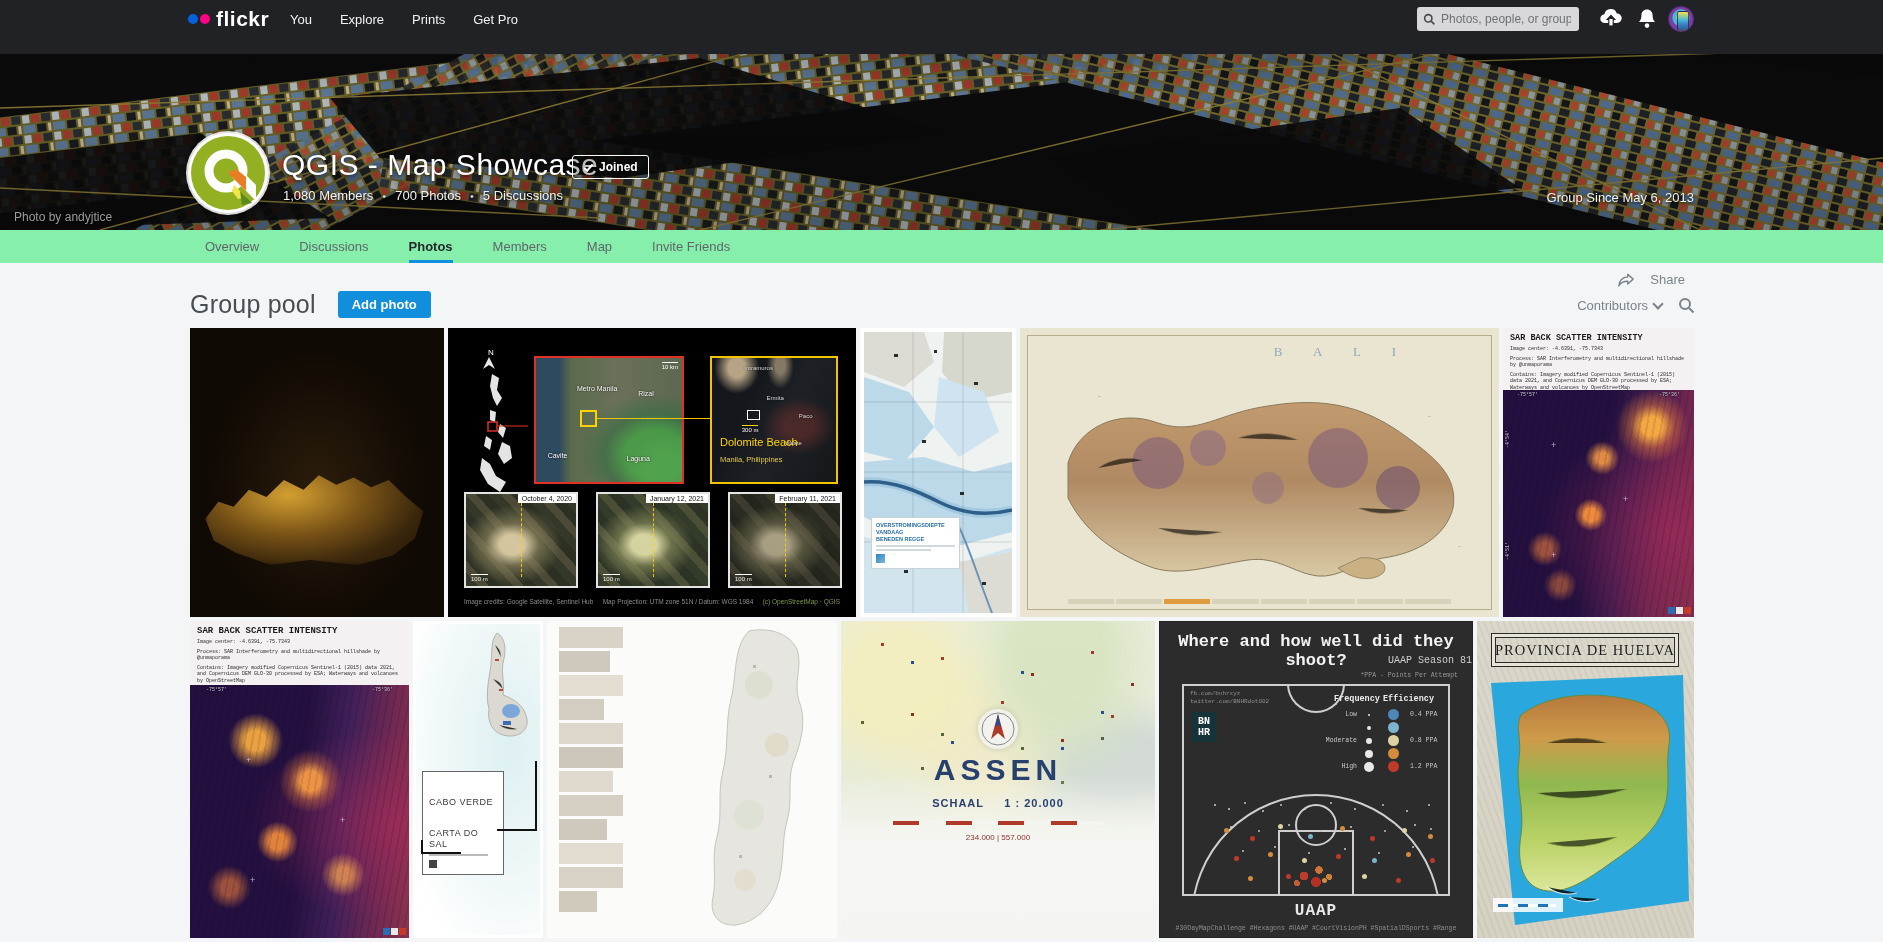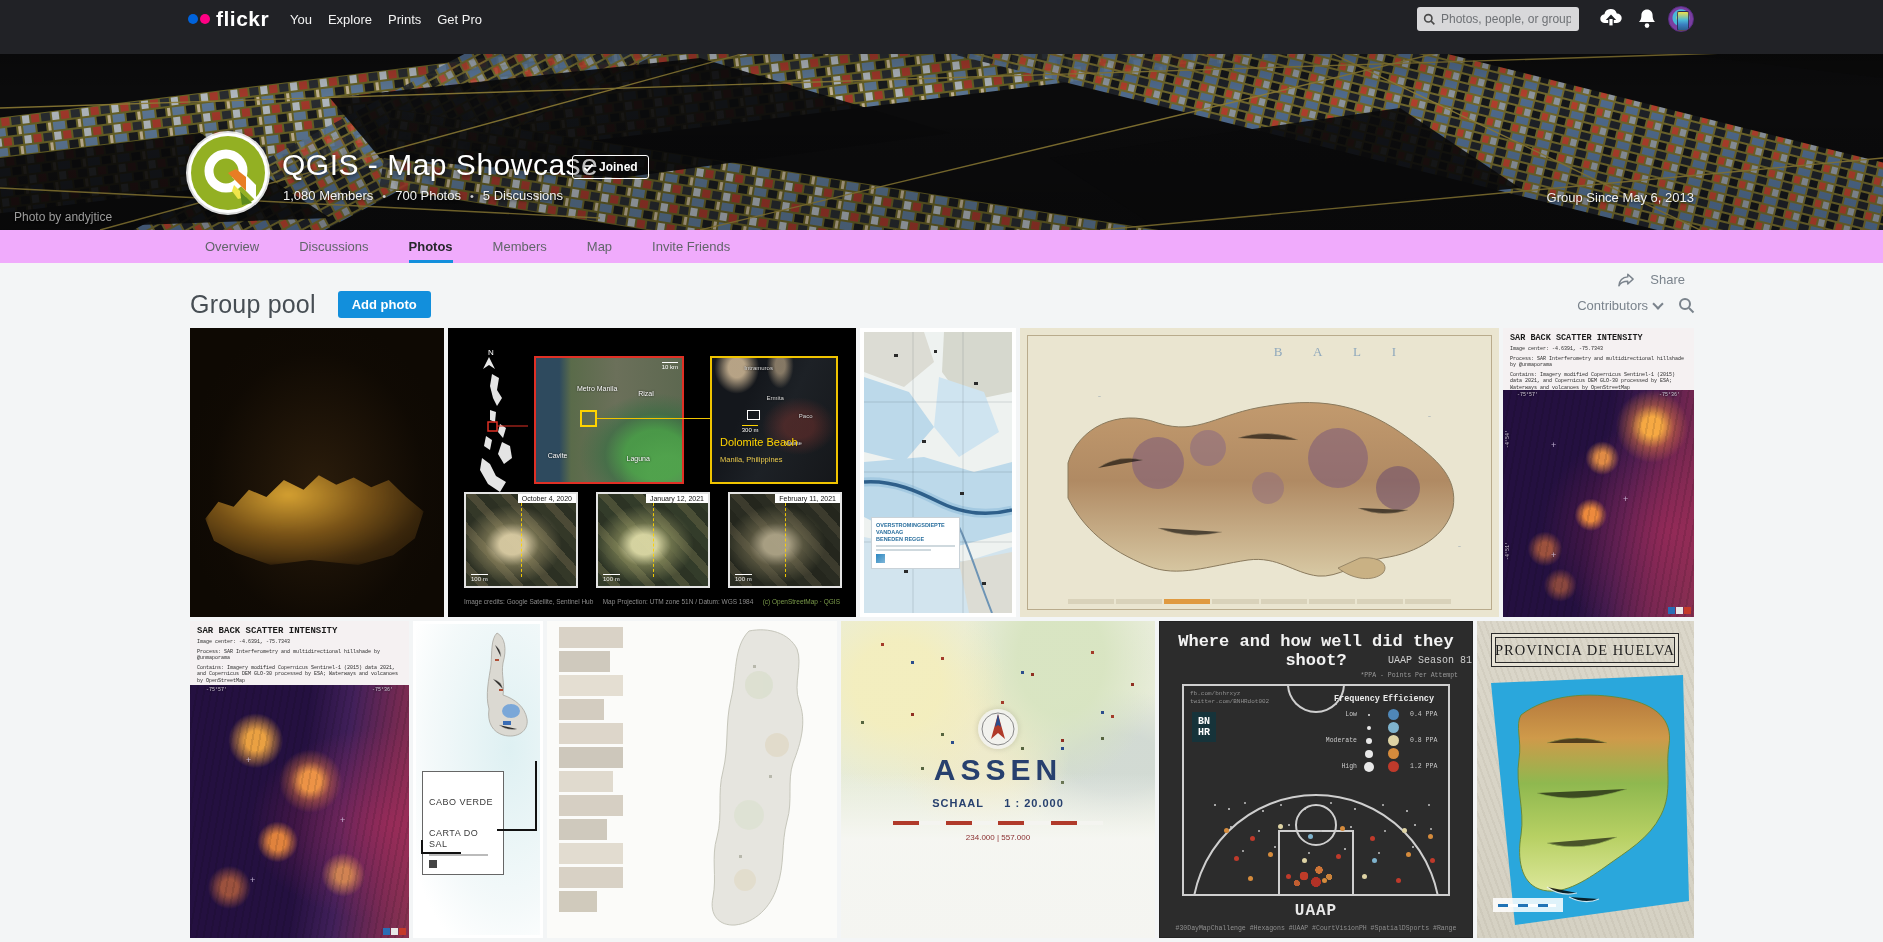--- a/index.html
+++ b/index.html
@@ -8,21 +8,21 @@
   .abs { position:absolute; }
   .page { position:relative; width:1883px; height:942px; overflow:hidden; }
 
   
   .nav { position:absolute; left:0; top:0; width:1883px; height:54px; background:#212226; z-index:30; }
   .nav-logo { position:absolute; left:188px; top:7px; display:flex; align-items:center; cursor:pointer; }
   .nav-logo .dot { width:10px; height:10px; border-radius:50%; display:inline-block; }
   .nav-logo .dot.b { background:#0063dc; }
   .nav-logo .dot.p { background:#ff0084; margin-left:2px; margin-right:6px; }
   .nav-logo .word { color:#fff; font-size:21px; font-weight:bold; letter-spacing:.5px; }
-  .nav-links { position:absolute; left:290px; top:0; height:38px; display:flex; align-items:center; gap:16px; }
+  .nav-links { position:absolute; left:290px; top:0; height:38px; display:flex; align-items:center; gap:28px; }
   .nav-link { color:#f3f3f3; font-size:13px; cursor:pointer; }
   .nav-search { position:absolute; left:1417px; top:7px; width:162px; height:24px; background:#d8d8da;
     border-radius:3px; display:flex; align-items:center; padding:0 6px; }
   .nav-search input { border:0; outline:0; background:transparent; font-size:12px; color:#333; width:130px;
     font-family:"Liberation Sans", sans-serif; }
   .nav-search input::placeholder { color:#6e7175; }
   .nav-ico { position:absolute; top:6px; cursor:pointer; }
   .avatar { position:absolute; left:1668px; top:6px; width:26px; height:26px; border-radius:50%;
     background:radial-gradient(circle at 50% 45%, #e8d44a 0 4px, #49b8d8 5px 8px, #7a3ea0 9px); border:1px solid #5a2d86; cursor:pointer; overflow:hidden; }
   .avatar:after{ content:""; position:absolute; left:8px; top:4px; width:10px; height:18px; border-radius:2px;
@@ -38,21 +38,21 @@
   .g-title { position:absolute; left:282px; top:110px; color:#fff; font-size:30px; font-weight:300; letter-spacing:.5px;
     text-shadow:0 1px 4px rgba(0,0,0,.7); }
   .g-joined { position:absolute; left:572px; top:117px; border:1px solid #fff; border-radius:3px; color:#fff;
     background:rgba(0,0,0,.25); font-size:12px; font-weight:bold; padding:4px 10px; cursor:pointer;
     display:flex; align-items:center; gap:5px; text-shadow:none; }
   .g-stats { position:absolute; left:283px; top:150px; color:#f2f2f2; font-size:13px; display:flex; gap:9px;
     align-items:center; text-shadow:0 1px 3px rgba(0,0,0,.8); }
   .g-stats .sep { color:#cfcfcf; font-size:11px; }
 
   
-  .tabbar { position:absolute; left:0; top:230px; width:1883px; height:33px; background:#f0abfc; z-index:10; }
+  .tabbar { position:absolute; left:0; top:230px; width:1883px; height:33px; background:#86efac; z-index:10; }
   .tabs { position:absolute; left:205px; top:0; height:33px; display:flex; gap:40px; }
   .tab { height:33px; display:flex; align-items:center; font-size:13px; color:#61656a; cursor:pointer;
     border-bottom:3px solid transparent; padding-top:2px; }
   .tab.active { color:#26282b; font-weight:bold; border-bottom:3px solid #128fdc; }
 
   
   .share { position:absolute; right:198px; top:272px; display:flex; align-items:center; gap:16px; color:#7a838c;
     font-size:13px; cursor:pointer; }
   .pool-head { position:absolute; left:190px; top:290px; display:flex; align-items:center; gap:22px; }
   .pool-title { font-size:25px; color:#474e54; letter-spacing:.2px; }

